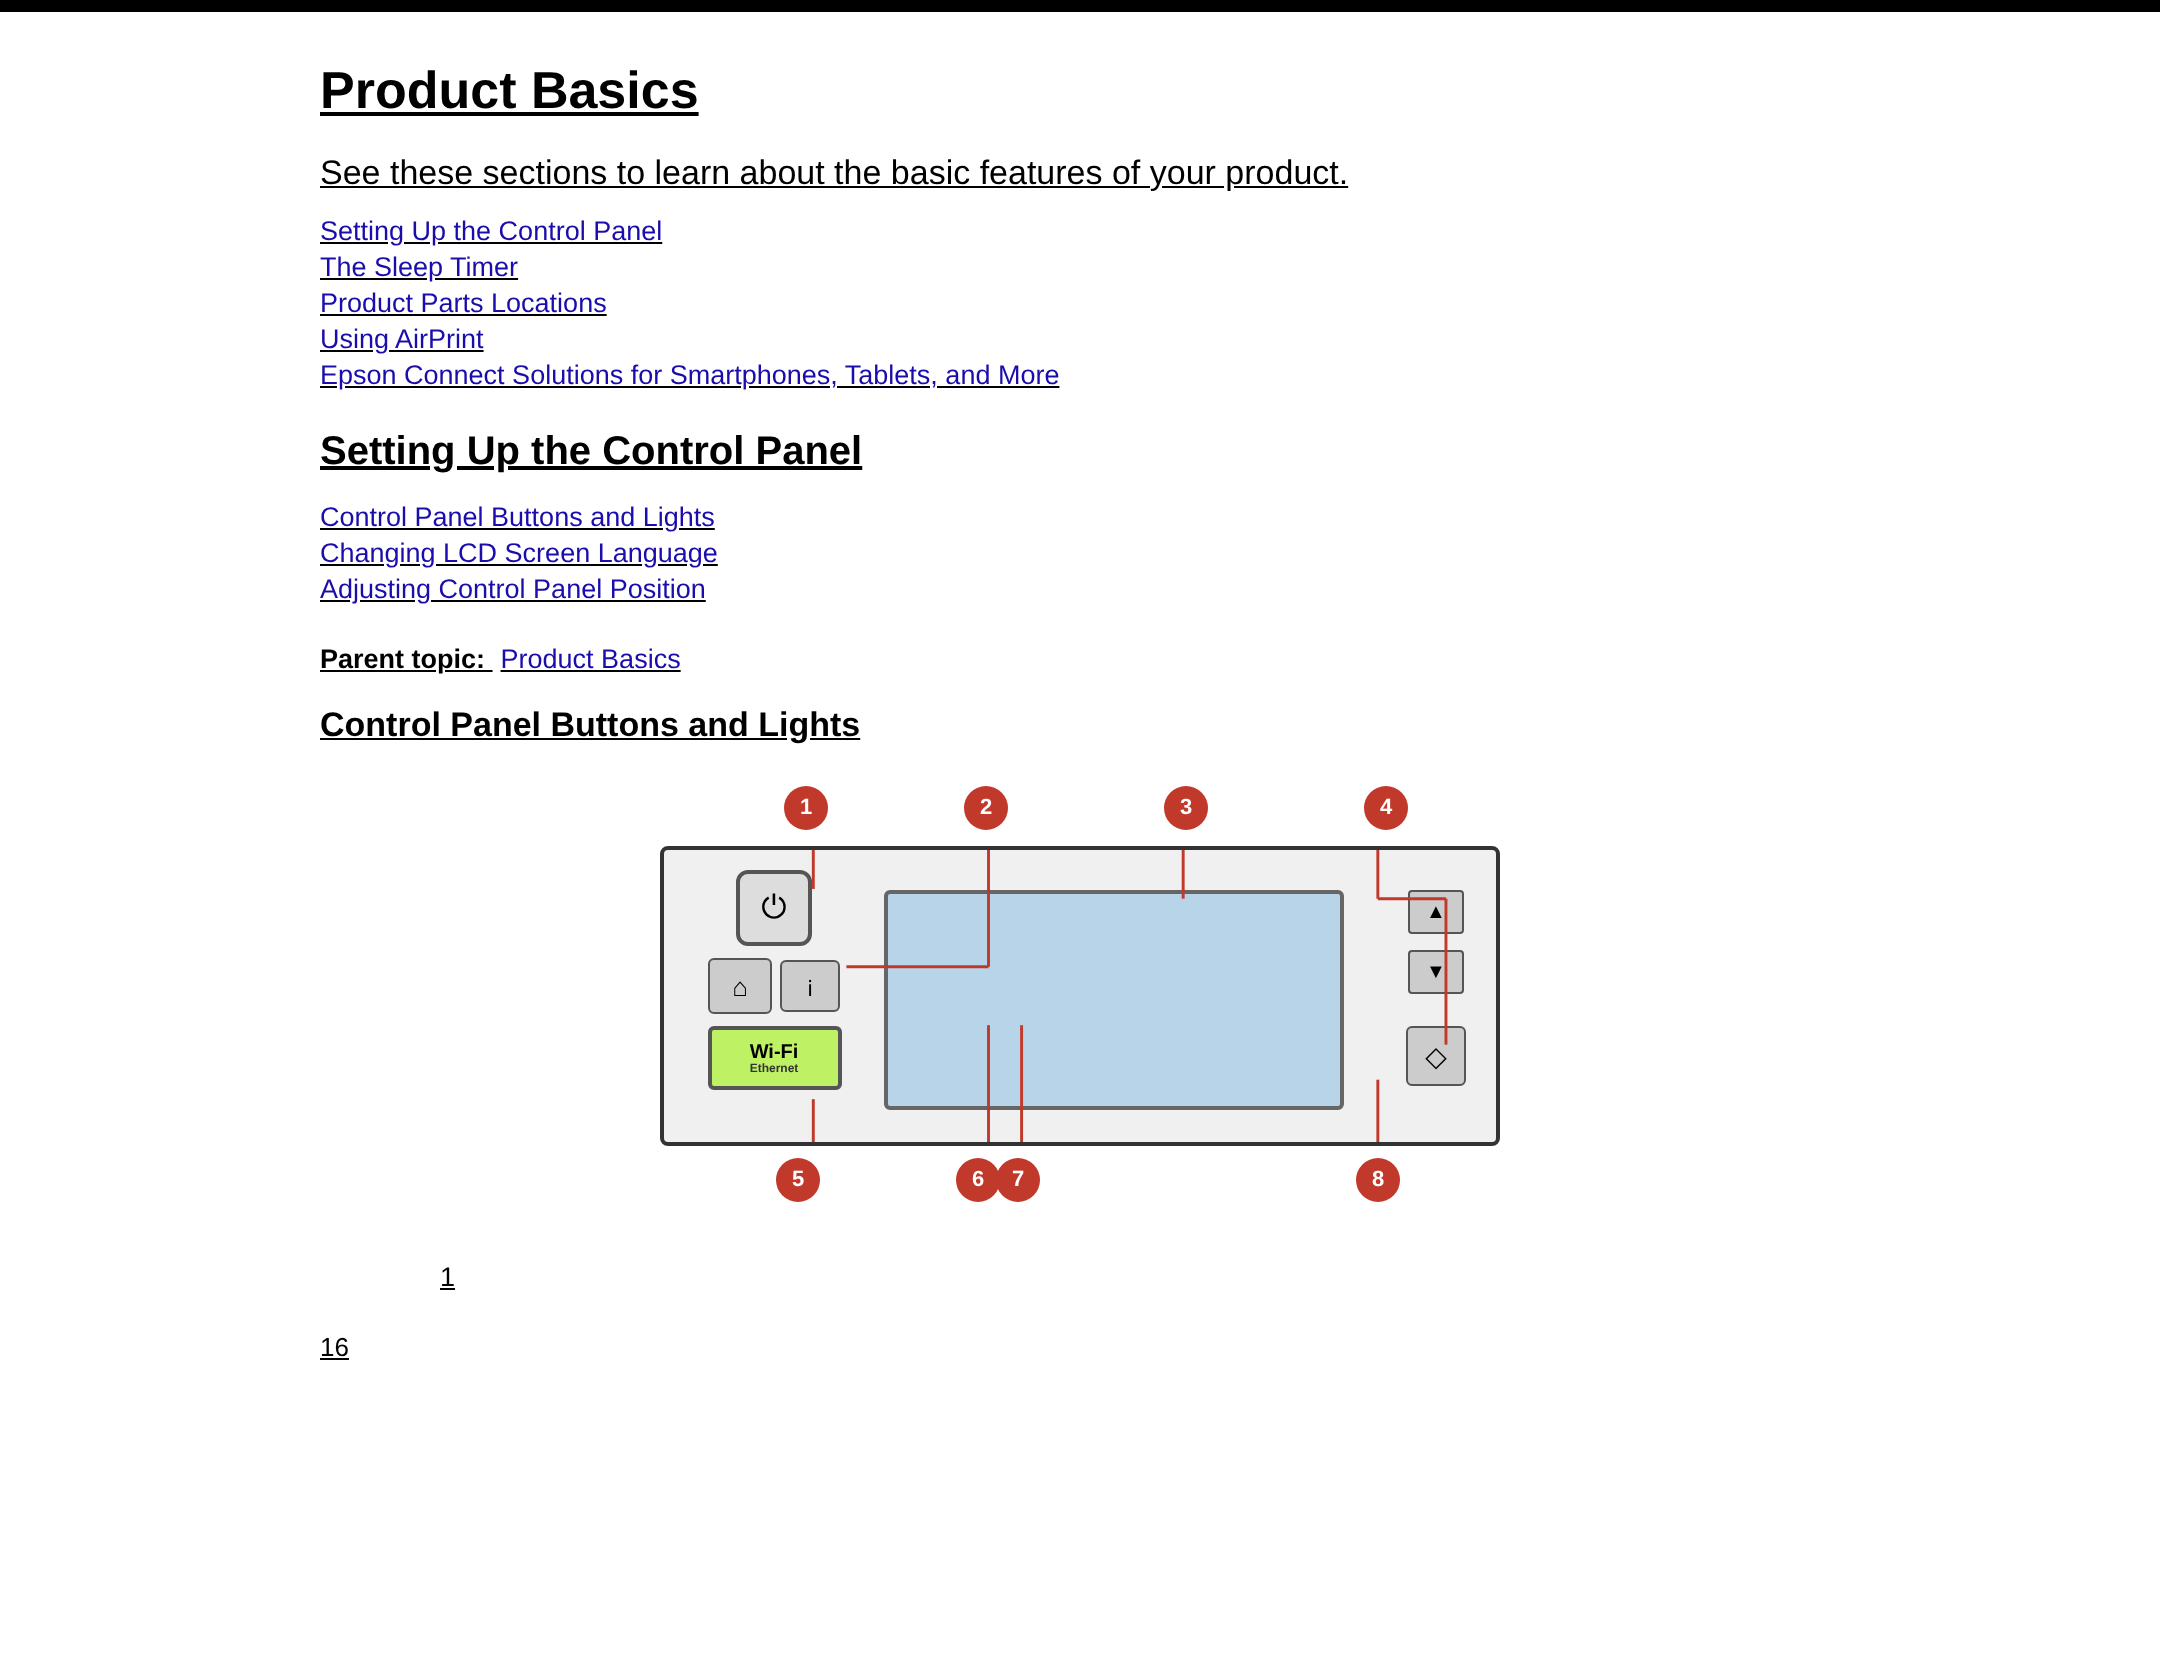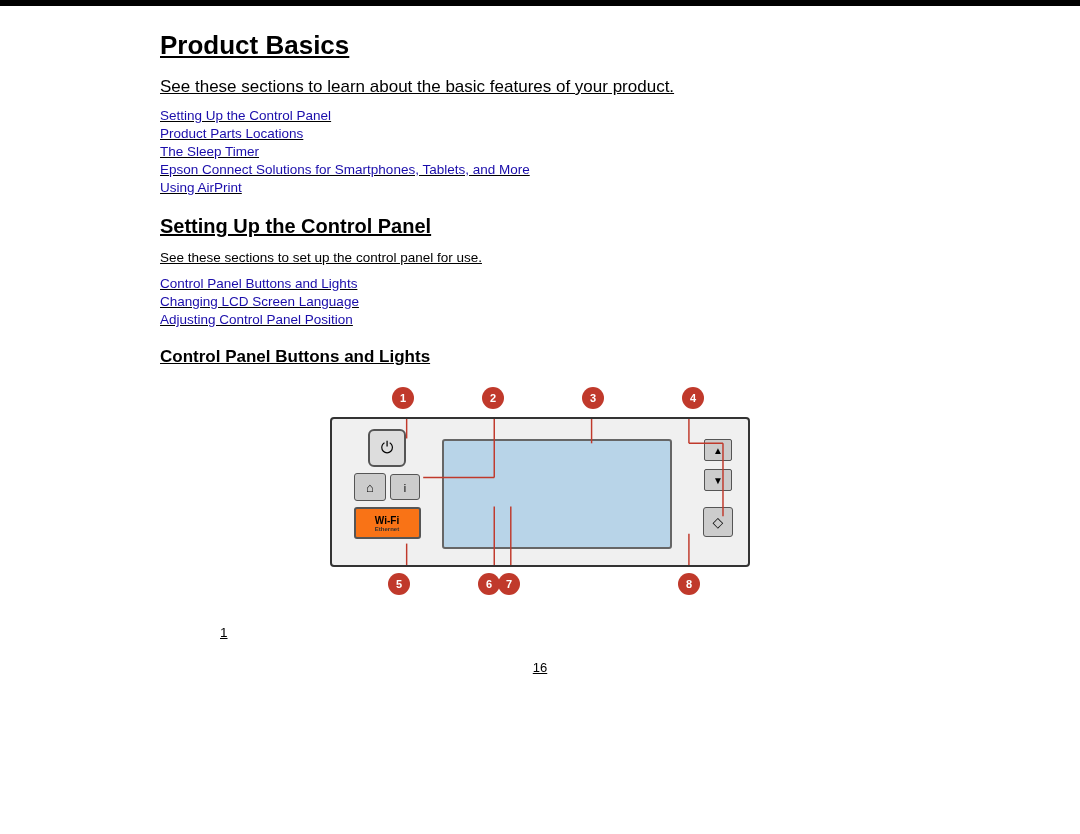--- a/index.html
+++ b/index.html
@@ -177,21 +177,21 @@
       justify-content: center;
       font-size: 13px;
       cursor: pointer;
       border-radius: 3px;
     }
 
     .btn-wifi {
       width: 67px;
       height: 32px;
       border: 2px solid #555;
-      background: #f97316;
+      background: #bef264;
       display: flex;
       align-items: center;
       justify-content: center;
       font-size: 9px;
       font-weight: bold;
       cursor: pointer;
       border-radius: 3px;
       flex-direction: column;
     }
 
@@ -276,21 +276,20 @@
       align-items: baseline;
       margin-bottom: 4px;
     }
 
     .note-num {
       min-width: 16px;
       font-size: 13.5px;
     }
 
     .page-number {
-      text-align: center;
       font-size: 13px;
       margin-top: 20px;
       color: #000;
     }
 
     
     .btn-back {
       width: 30px;
       height: 26px;
       border: 1px solid #555;
@@ -323,48 +322,51 @@
 
     <h1 class="page-title">Product Basics</h1>
 
     <p class="intro-text">See these sections to learn about the basic features of your product.</p>
 
     <ul class="link-list">
       <li>
         <a href="#">Setting Up the Control Panel</a>
       </li>
       <li>
+        <a href="#">The Sleep Timer</a>
+      </li>
+      <li>
         <a href="#">Product Parts Locations</a>
       </li>
       <li>
-        <a href="#">The Sleep Timer</a>
+        <a href="#">Using AirPrint</a>
       </li>
       <li>
         <a href="#">Epson Connect Solutions for Smartphones, Tablets, and More</a>
       </li>
-      <li>
-        <a href="#">Using AirPrint</a>
-      </li>
     </ul>
 
     <h2 class="section-title">Setting Up the Control Panel</h2>
-    <p class="section-intro">See these sections to set up the control panel for use.</p>
 
     <ul class="link-list">
       <li>
         <a href="#">Control Panel Buttons and Lights</a>
       </li>
       <li>
         <a href="#">Changing LCD Screen Language</a>
       </li>
       <li>
         <a href="#">Adjusting Control Panel Position</a>
       </li>
     </ul>
 
+    <p class="parent-topic">
+      <strong>Parent topic:</strong>
+      <a href="#" style="color:#1a0dab;text-decoration:none;margin-left:4px;">Product Basics</a>
+    </p>
 
     <h3 class="subsection-title">Control Panel Buttons and Lights</h3>
 
     <div class="diagram-area">
       <div class="diagram-wrapper">
 
         <div class="number-row-top">
           <div class="number-circle" style="left:62px;">1</div>
           <div class="number-circle" style="left:152px;">2</div>
           <div class="number-circle" style="left:252px;">3</div>

